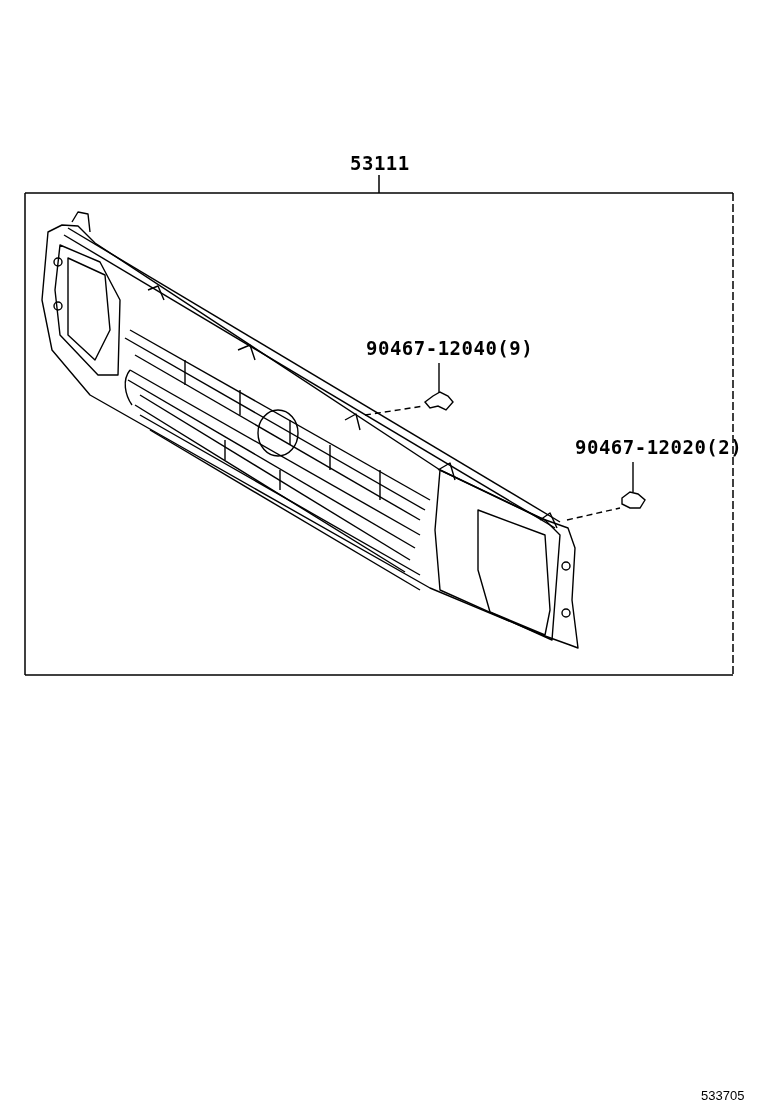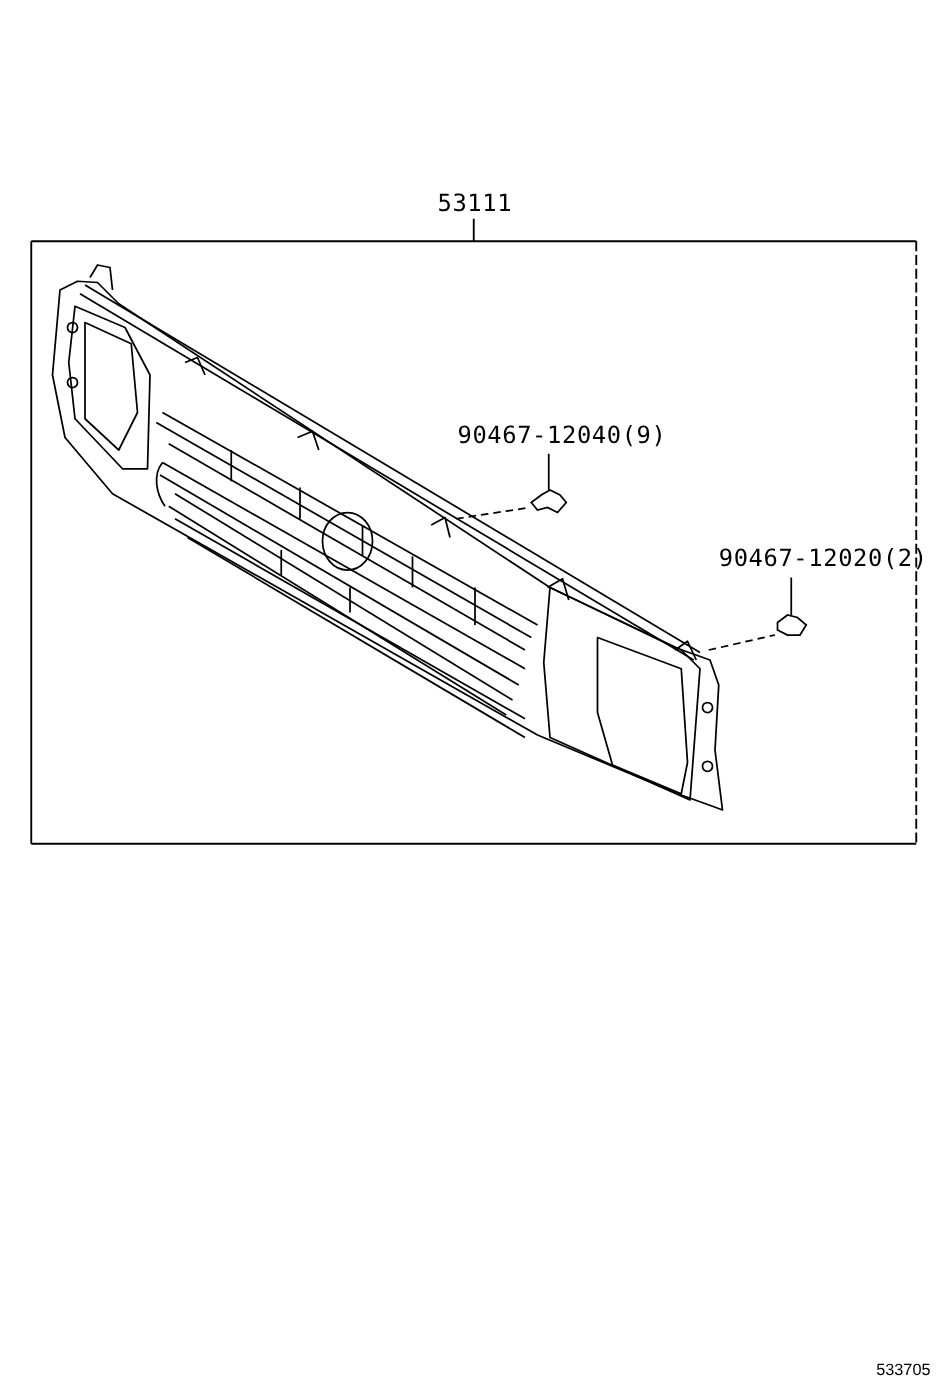--- a/index.html
+++ b/index.html
@@ -1,17 +1,17 @@
 <!DOCTYPE html>
 <html><head>
 <meta charset="utf-8">
 <style>
   html, body { margin:0; padding:0; background:#ffffff; }
   body { width:760px; height:1112px; position:relative; overflow:hidden; font-family:"DejaVu Sans Mono", monospace; }
-  .label { position:absolute; font-family:"DejaVu Sans Mono", monospace; font-weight:normal; color:#000; font-size:19px; letter-spacing:0.5px; white-space:nowrap; }
+  .label { position:absolute; font-family:"DejaVu Sans Mono", monospace; font-weight:bold; color:#000; font-size:19px; letter-spacing:0.5px; white-space:nowrap; }
   .ref { position:absolute; font-family:"Liberation Sans", sans-serif; font-size:13px; color:#000; }
   svg { position:absolute; left:0; top:0; }
 </style>
 </head>
 <body>
 
 <svg width="760" height="1112" viewBox="0 0 760 1112">
 
   <g fill="none" stroke="#000" stroke-width="1.5">
     <line x1="25" y1="193" x2="733" y2="193"></line>

